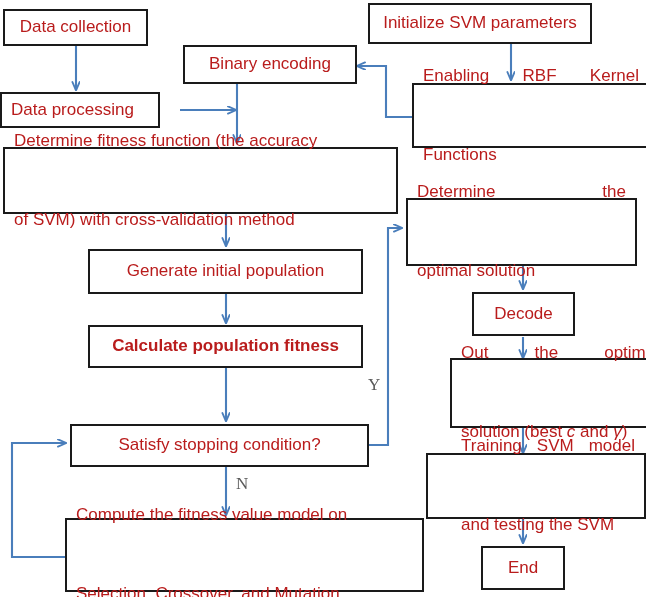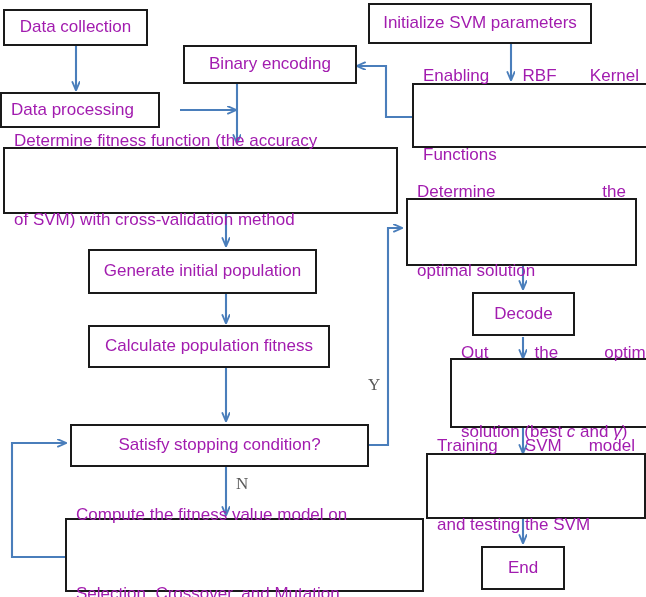--- a/index.html
+++ b/index.html
@@ -8,21 +8,21 @@
     width:646px;height:597px;
     background:#ffffff;
     overflow:hidden;
     font-family:"Liberation Sans", sans-serif;
   }
   .node{
     position:absolute;
     box-sizing:border-box;
     border:2px solid #1a1a1a;
     background:#ffffff;
-    color:#a21caf;
+    color:#b91c1c;
     display:flex;
     flex-direction:column;
     justify-content:center;
     z-index:3;
   }
   .node .txt{
     font-size:17px;
     line-height:1.55;
     padding:0 9px;
     white-space:pre-wrap;
@@ -112,25 +112,25 @@
     </div>
   </div>
 
   <div class="node l" style="left:3px;top:147px;width:395px;height:67px;">
     <div class="txt">
       <span class="jlast">Determine fitness function (the accuracy</span>
       <span class="jlast">of SVM) with cross-validation method</span>
     </div>
   </div>
 
-  <div class="node c" style="left:88px;top:249px;width:229px;height:45px;">
+  <div class="node c" style="left:88px;top:249px;width:275px;height:45px;">
     <div class="txt">Generate initial population</div>
   </div>
 
-  <div class="node c" style="left:88px;top:325px;width:242px;height:43px;">
+  <div class="node c" style="left:88px;top:325px;width:275px;height:43px;font-weight:bold;">
     <div class="txt">Calculate population fitness</div>
   </div>
 
   <div class="node c" style="left:70px;top:424px;width:299px;height:43px;">
     <div class="txt">Satisfy stopping condition?</div>
   </div>
 
   <div class="node c" style="left:65px;top:518px;width:359px;height:74px;">
     <div class="txt">
       <span class="jlast">Compute the fitness value model on</span>
@@ -149,21 +149,21 @@
     <div class="txt">Decode</div>
   </div>
 
   <div class="node l" style="left:426px;top:358px;width:220px;height:70px;margin-left:24px;">
     <div class="txt">
       <span class="jline">Out      the      optimal</span>
       <span class="jlast"><span>solution (best </span><span class="ital">c</span><span> and </span><span class="ital">γ</span><span>)</span></span>
     </div>
   </div>
 
-  <div class="node l" style="left:426px;top:453px;width:220px;height:66px;">
+  <div class="node l" style="left:426px;top:453px;width:220px;height:66px;padding-left:24px;">
     <div class="txt">
       <span class="jline">Training  SVM  model</span>
       <span class="jlast">and testing the SVM</span>
     </div>
   </div>
 
   <div class="node c" style="left:481px;top:546px;width:84px;height:44px;">
     <div class="txt">End</div>
   </div>
 

